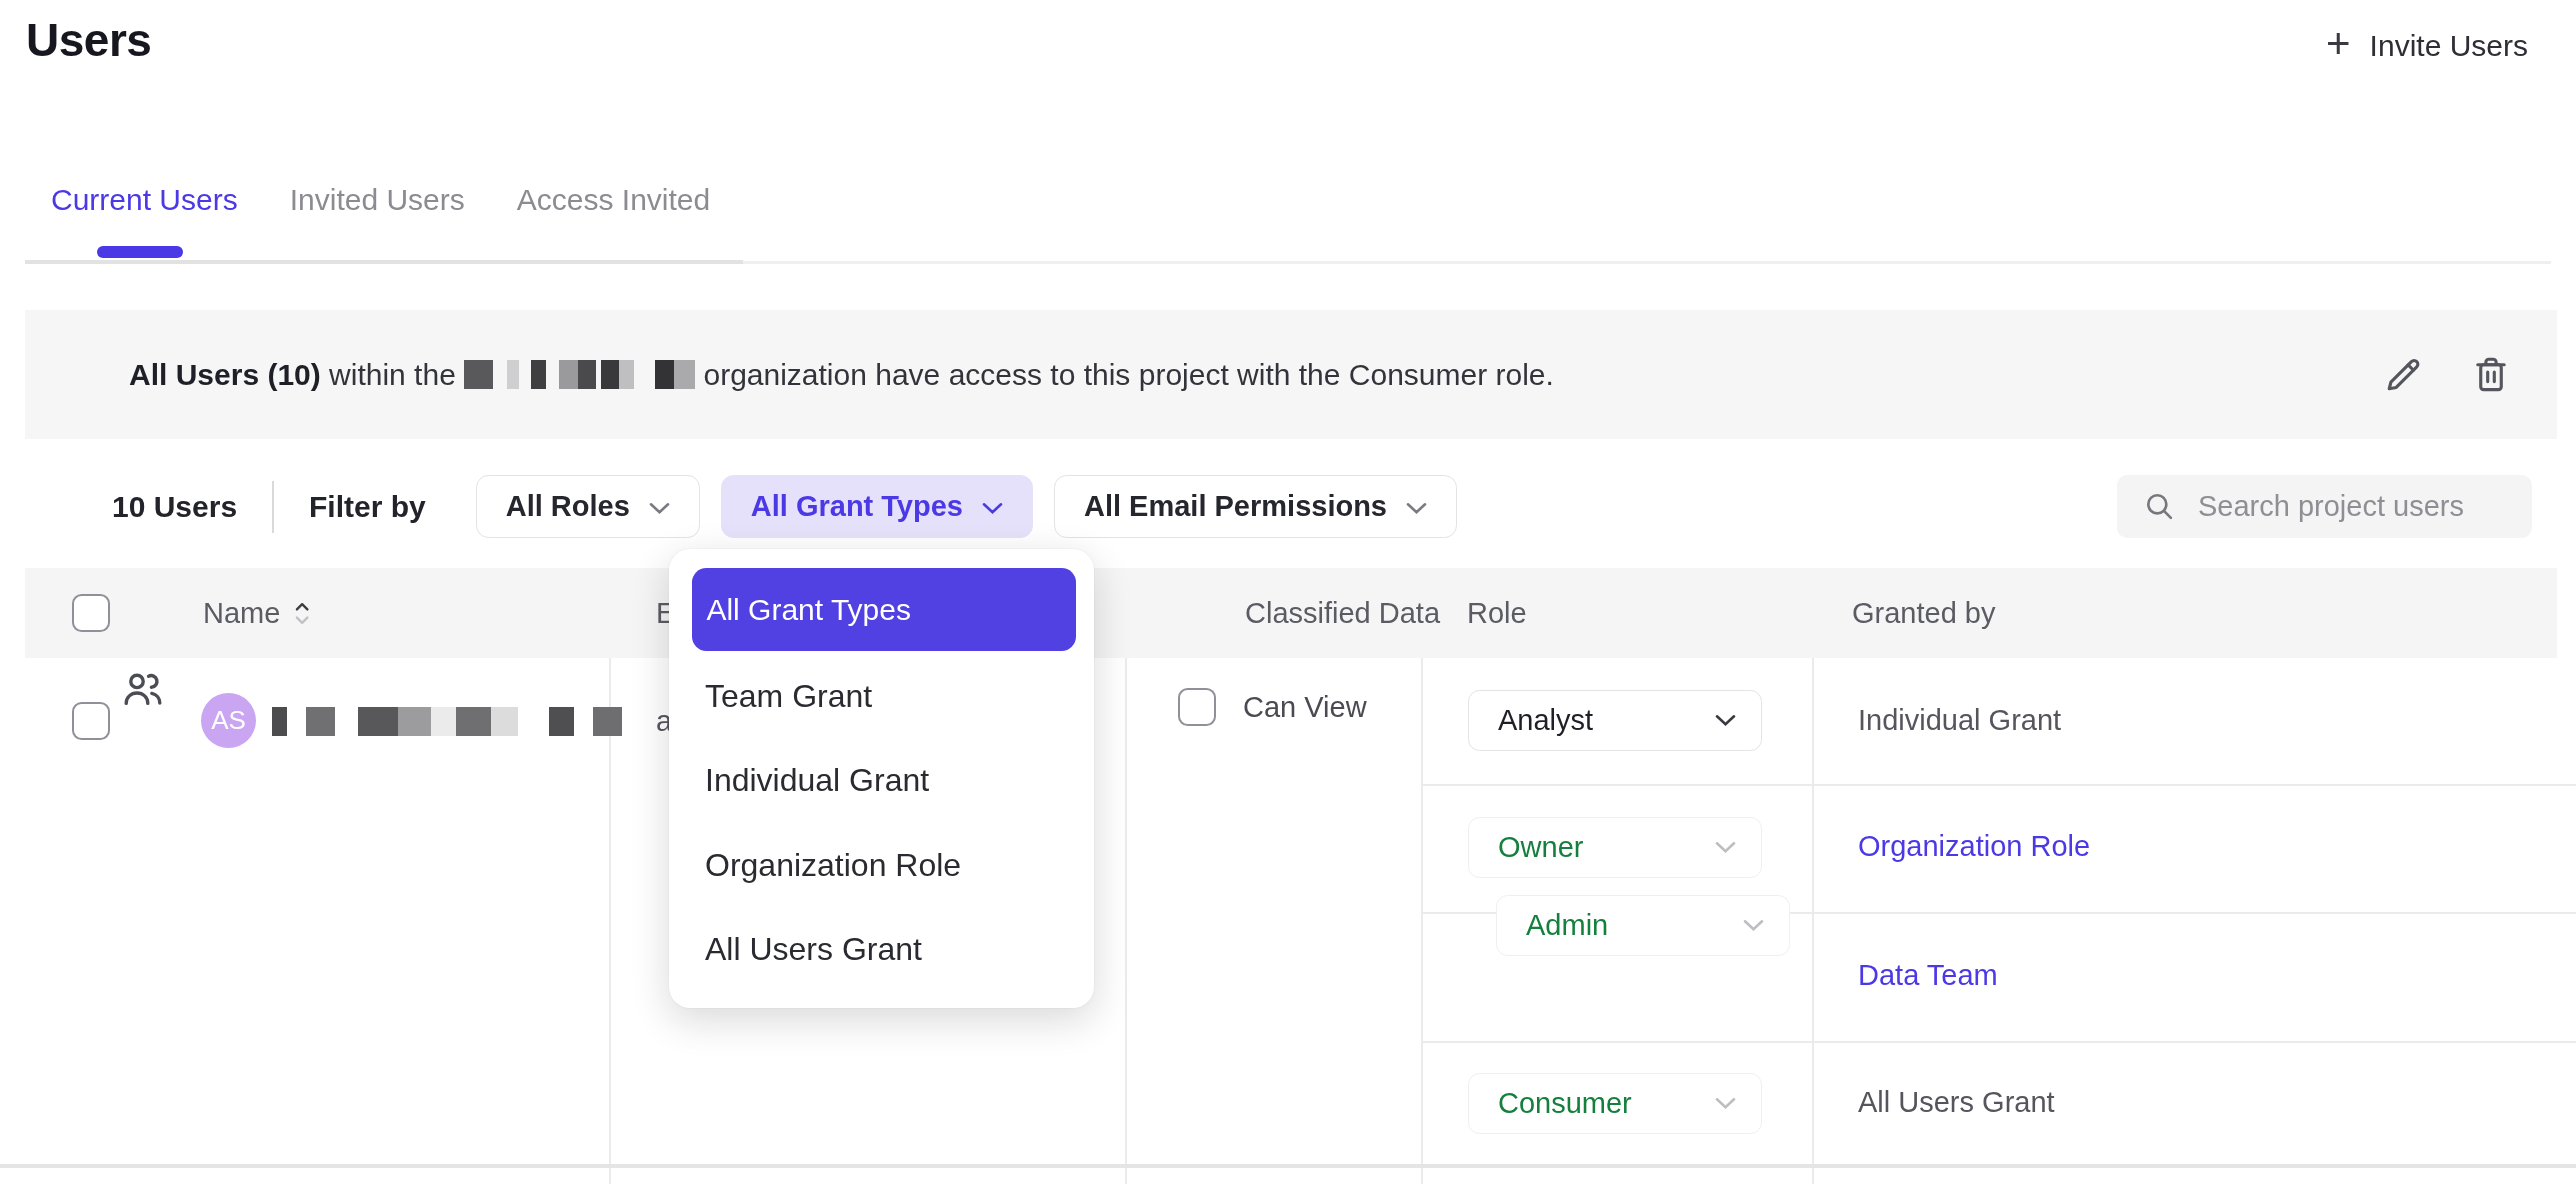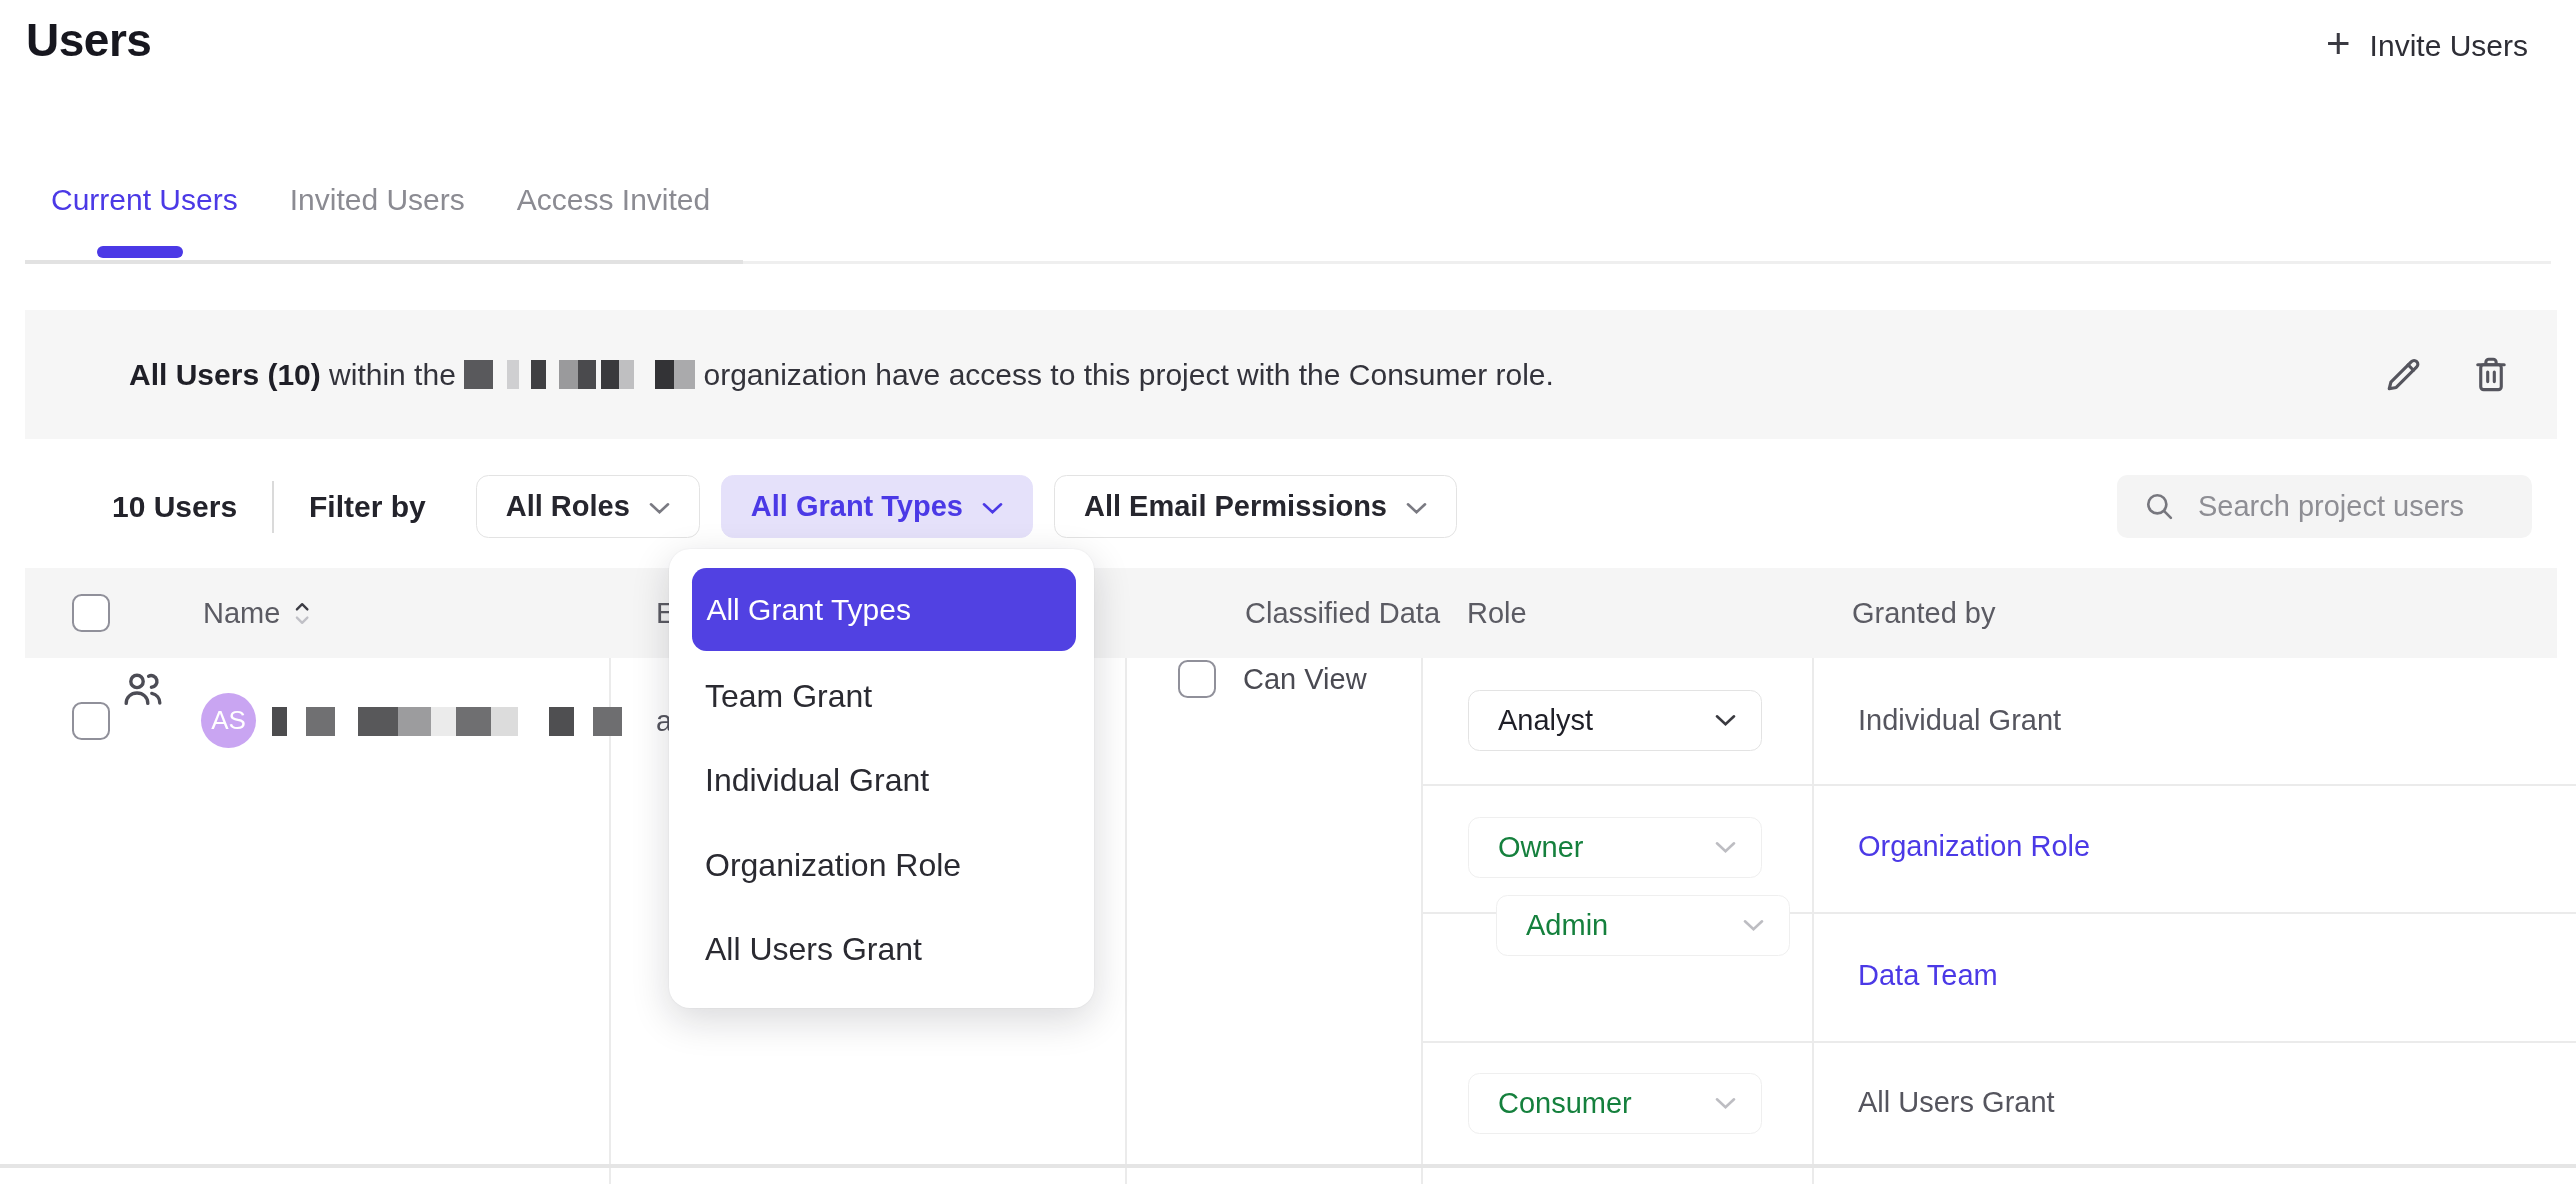--- a/index.html
+++ b/index.html
@@ -57,21 +57,21 @@
 
   .colline { width:1.9px; background:#ebebeb; top:658px; height:526px; }
   .subline { height:1.9px; background:#ebebeb; left:1421px; width:1155px; }
   .rowline-bottom { left:0; top:1164px; width:2576px; height:3.8px; background:#e5e5e5; }
 
   .avatar { left:201px; top:693px; width:55px; height:55px; border-radius:50%; background:#c9a5f2;
             display:flex; align-items:center; justify-content:center;
             color:#ffffff; font-size:26px; font-weight:500; }
   .cell-text { font-size:29px; color:#55555e; }
   .link { color:#4b39e6; cursor:pointer; }
-  .canview { left:1178px; top:660px; display:flex; align-items:center; gap:27px;justify-content:flex-end; }
+  .canview { left:1178px; top:688px; display:flex; align-items:center; gap:27px;justify-content:flex-end; }
 
   .role-select { left:1468px; width:294px; height:61px; border:1.9px solid #e3e3e3; border-radius:11.5px;
                  background:#fff; display:flex; align-items:center; justify-content:space-between;
                  padding:0 25px 0 29px; font-size:29px; color:#1f1f27; cursor:pointer; }
   .role-select.disabled { border-color:#efefef; color:#15803d; }
 
   
   .dd-panel { left:669px; top:549px; width:425px; height:459px; background:#ffffff; border-radius:21px;
               box-shadow:0 11.5px 38px rgba(18,18,30,0.16), 0 0 1.9px rgba(0,0,0,0.08); z-index:30; }
   .dd-item { position:absolute; left:36px; font-size:32px; color:#2a2a31; cursor:pointer; white-space:nowrap; }

